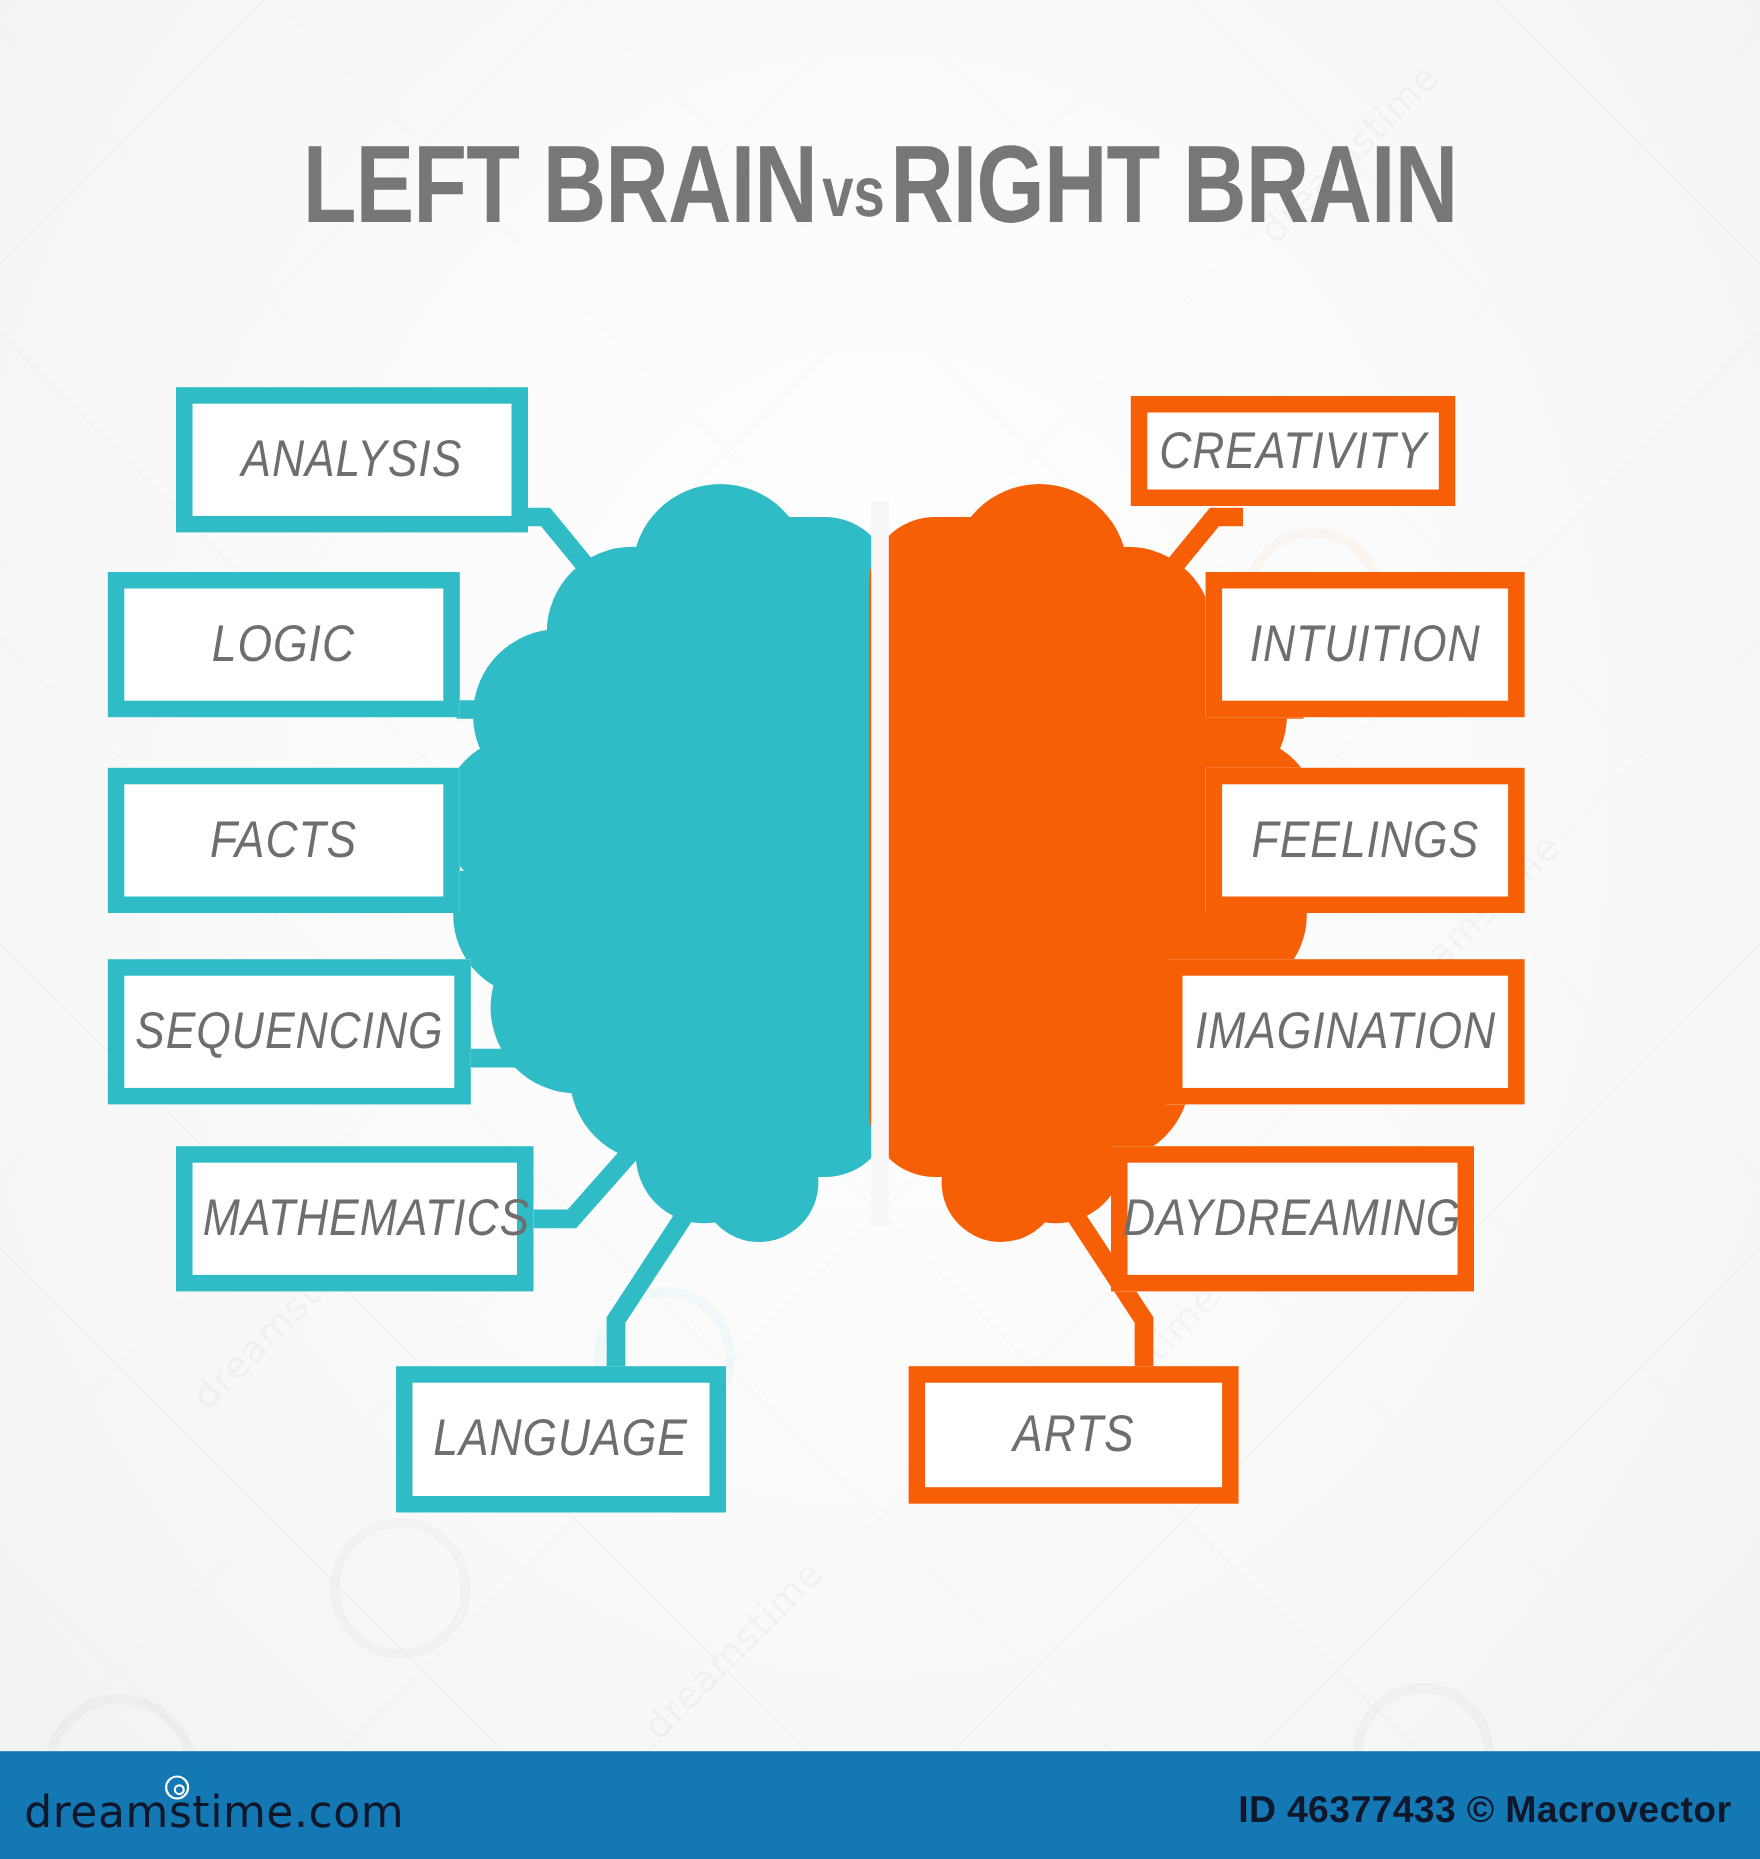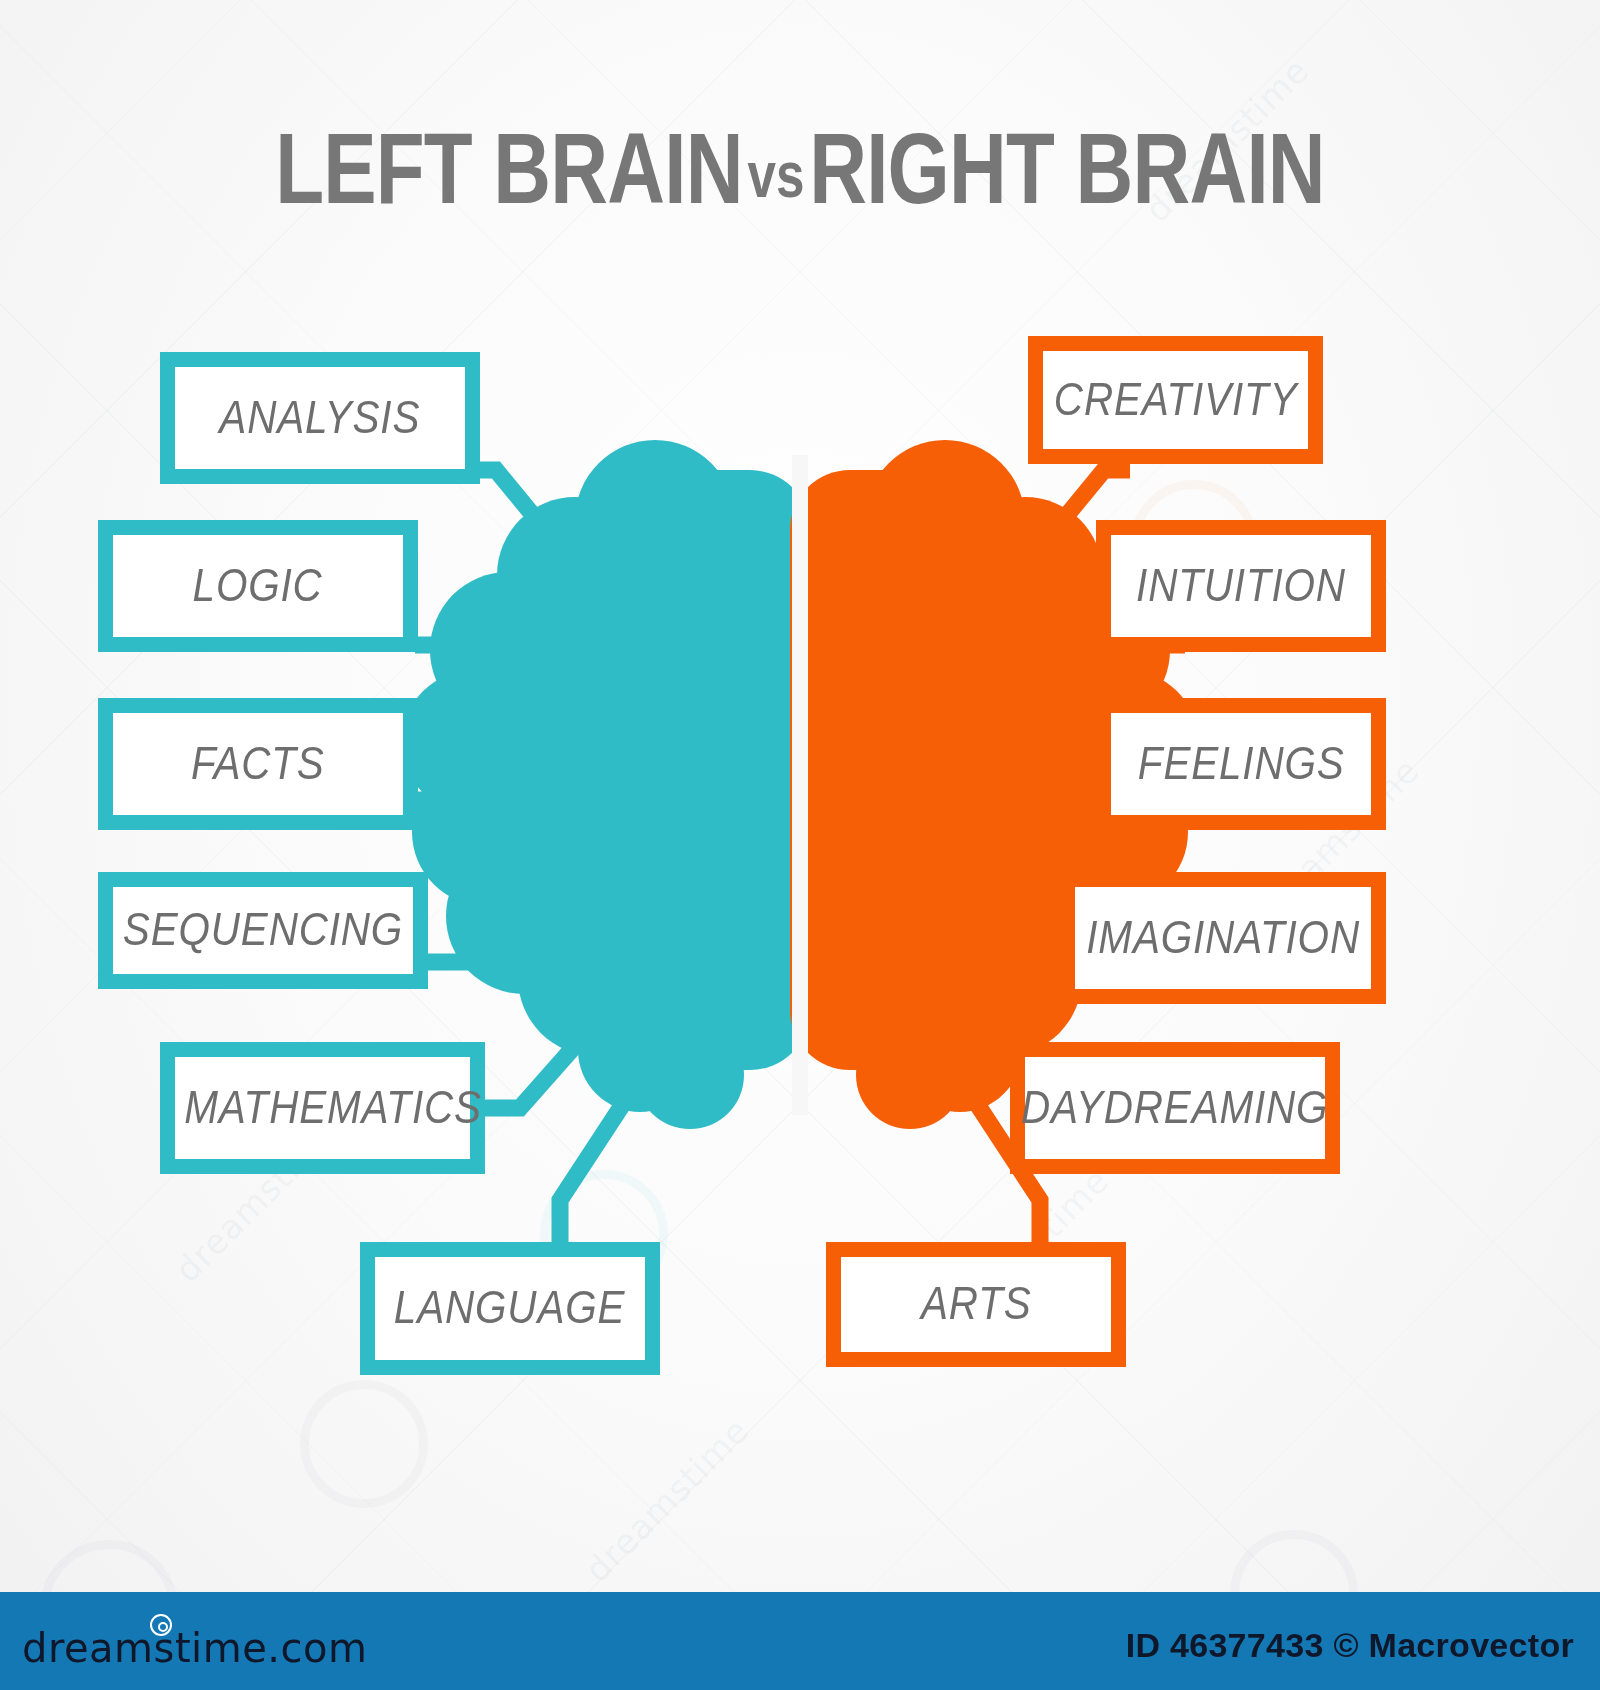--- a/index.html
+++ b/index.html
@@ -255,33 +255,33 @@
   </div>
 
   <div class="lbl teal" style="left:98px;top:520px;width:320px;height:132px;">
     <span>LOGIC</span>
   </div>
 
   <div class="lbl teal" style="left:98px;top:698px;width:320px;height:132px;">
     <span>FACTS</span>
   </div>
 
-  <div class="lbl teal" style="left:98px;top:872px;width:330px;height:117px;">
+  <div class="lbl teal" style="left:98px;top:872px;width:330px;height:132px;">
     <span>SEQUENCING</span>
   </div>
 
   <div class="lbl teal" style="left:160px;top:1042px;width:325px;height:132px;padding-left:22px;">
     <span>MATHEMATICS</span>
   </div>
 
   <div class="lbl teal" style="left:360px;top:1242px;width:300px;height:133px;">
     <span>LANGUAGE</span>
   </div>
 
-  <div class="lbl orange" style="left:1028px;top:336px;width:295px;height:128px;">
+  <div class="lbl orange" style="left:1028px;top:360px;width:295px;height:100px;">
     <span>CREATIVITY</span>
   </div>
 
   <div class="lbl orange" style="left:1096px;top:520px;width:290px;height:132px;">
     <span>INTUITION</span>
   </div>
 
   <div class="lbl orange" style="left:1096px;top:698px;width:290px;height:132px;">
     <span>FEELINGS</span>
   </div>

